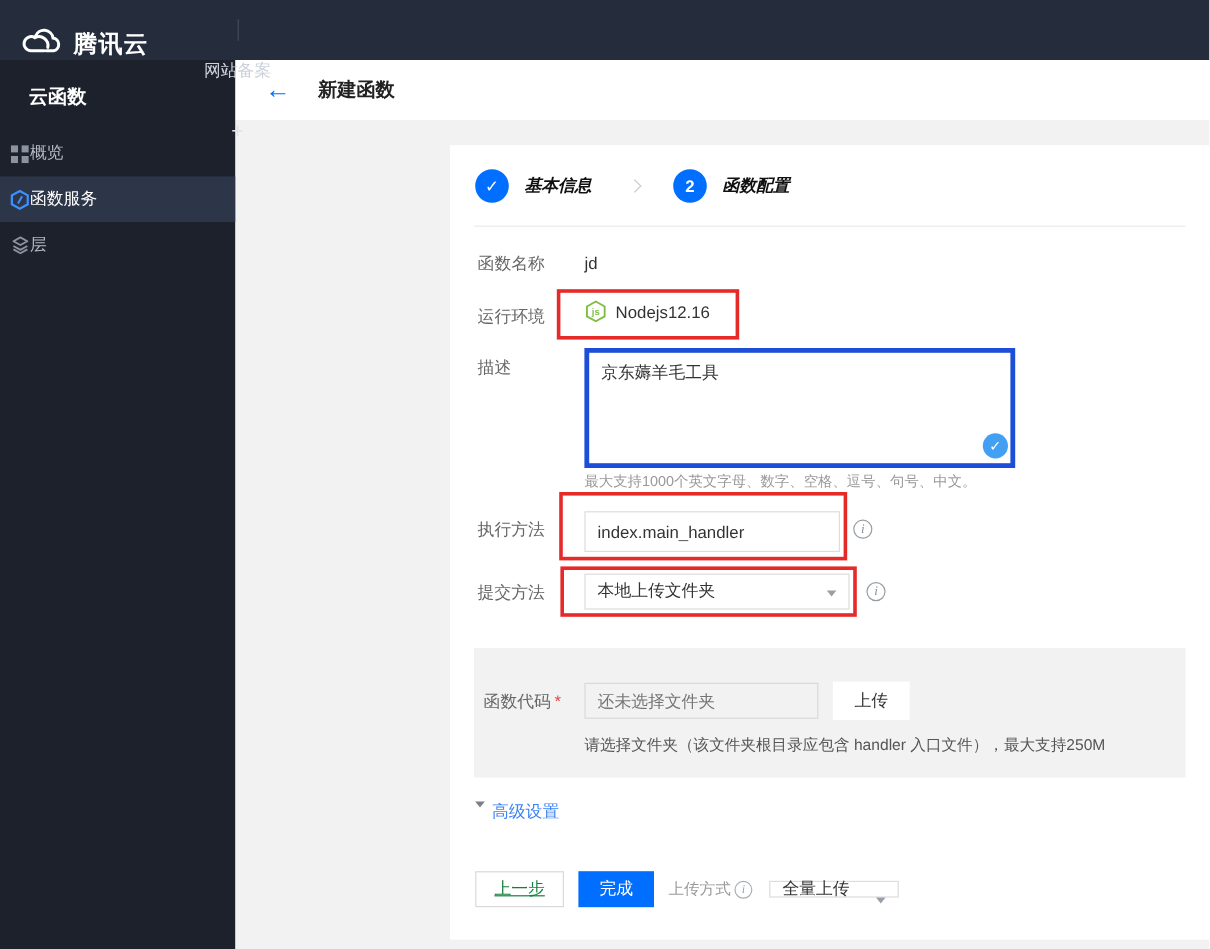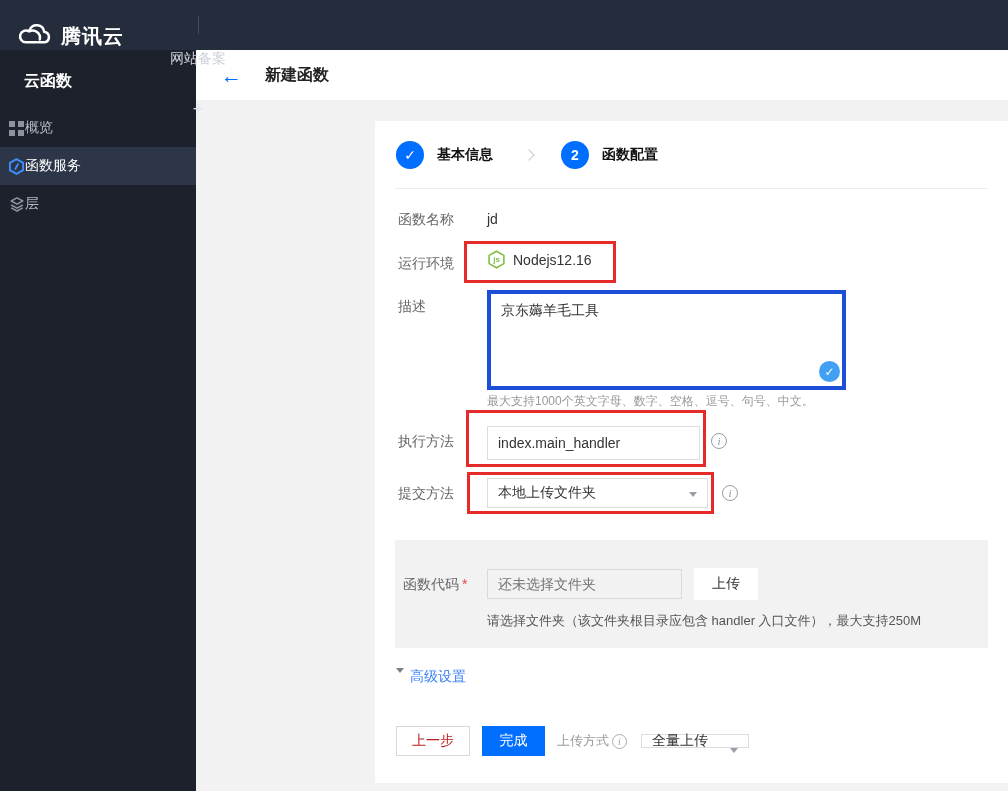--- a/index.html
+++ b/index.html
@@ -36,21 +36,21 @@
   
   .main-header{position:absolute;left:196px;top:50px;width:812px;height:50px;background:#fff;display:flex;align-items:center;z-index:3;}
   .back-arrow{color:var(--primary-blue,#006eff);font-size:21px;font-weight:700;margin-left:25px;cursor:pointer;line-height:1;}
   .page-title{color:#222;font-size:16px;font-weight:700;margin-left:23px;}
   .content{position:absolute;left:196px;top:100px;width:812px;height:691px;background:var(--content-bg,#f2f2f2);}
 
   
   .card{position:absolute;left:375px;top:121px;width:633px;height:662px;background:#fff;z-index:2;}
   .steps{position:absolute;left:21px;top:20px;height:28px;display:flex;align-items:center;}
   .step-circle{width:28px;height:28px;border-radius:50%;background:var(--primary-blue,#006eff);color:#fff;display:flex;align-items:center;justify-content:center;font-size:14px;font-weight:700;}
-  .step-label{font-size:14px;font-weight:700;color:#111;margin-left:13px;}
+  .step-label{font-size:14px;font-weight:700;color:#111;margin-left:13px;font-style:italic;}
   .step-sep{width:8px;height:8px;border-top:1.5px solid #c9c9c9;border-right:1.5px solid #c9c9c9;transform:rotate(45deg);margin:0 28px 0 32px;}
   .steps-divider{position:absolute;left:20px;right:20px;top:67px;border-top:1px solid #ececec;}
 
   .f-label{position:absolute;left:23px;font-size:14px;color:#666;}
   .f-value{position:absolute;left:112px;font-size:14px;color:#333;}
 
   .desc-textarea{position:absolute;left:112px;top:169px;width:359px;height:100px;border:4px solid #1d4ed8;font-family:inherit;font-size:14px;color:#333;padding:8px 10px;resize:none;outline:none;}
   .desc-check{position:absolute;left:444px;top:240px;width:21px;height:21px;border-radius:50%;background:var(--check-blue,#41a0f3);color:#fff;font-size:12px;font-weight:700;display:flex;align-items:center;justify-content:center;}
   .desc-hint{position:absolute;left:112px;top:272px;font-size:12px;color:#999;}
 
@@ -64,21 +64,21 @@
   .req-mark{color:#e54545;margin-left:3px;}
   .code-input{position:absolute;left:92px;top:29px;width:195px;height:30px;border:1px solid #d9d9d9;background:#f2f2f2;font-family:inherit;font-size:14px;color:#bbb;padding:0 10px;outline:none;}
   .upload-btn{position:absolute;left:299px;top:28px;width:64px;height:32px;background:#fff;border:none;font-family:inherit;font-size:14px;color:#333;cursor:pointer;}
   .code-hint{position:absolute;left:92px;top:72px;font-size:13px;color:#555;}
 
   .advanced{position:absolute;left:21px;top:547px;display:flex;align-items:flex-start;gap:6px;font-size:14px;color:#3b82f6;cursor:pointer;}
   .tri-down{width:0;height:0;border-left:4px solid transparent;border-right:4px solid transparent;border-top:5px solid #7a7f88;}
 
   .footer-row{position:absolute;left:21px;top:605px;height:30px;display:flex;align-items:center;}
   .btn{height:30px;font-family:inherit;font-size:14px;display:flex;align-items:center;justify-content:center;cursor:pointer;}
-  .btn-prev{width:74px;background:#fff;border:1px solid #d9d9d9;color:#b91c1c;}
+  .btn-prev{width:74px;background:#fff;border:1px solid #d9d9d9;color:#15803d;text-decoration:underline;}
   .btn-finish{width:63px;background:var(--primary-blue,#006eff);border:none;color:#fff;margin-left:12px;}
   .upload-mode-label{display:flex;align-items:center;gap:3px;margin-left:12px;font-size:13px;color:#9a9a9a;}
   .info-icon-inline{width:15px;height:15px;border:1px solid #a9aeb5;border-radius:50%;color:#9a9fa7;font-size:10px;font-style:italic;font-family:"Liberation Serif","DejaVu Serif",serif;display:flex;align-items:center;justify-content:center;cursor:pointer;}
   .mode-select{position:relative;width:108px;height:14px;border:1px solid #ddd;display:flex;align-items:center;font-size:14px;color:#333;padding:0 10px;margin-left:14px;cursor:pointer;background:#fff;}
 
   .annotation{position:absolute;border:3px solid var(--annotation-red,#e62a2a);z-index:10;pointer-events:none;}
 </style>
 </head>
 <body>
 

